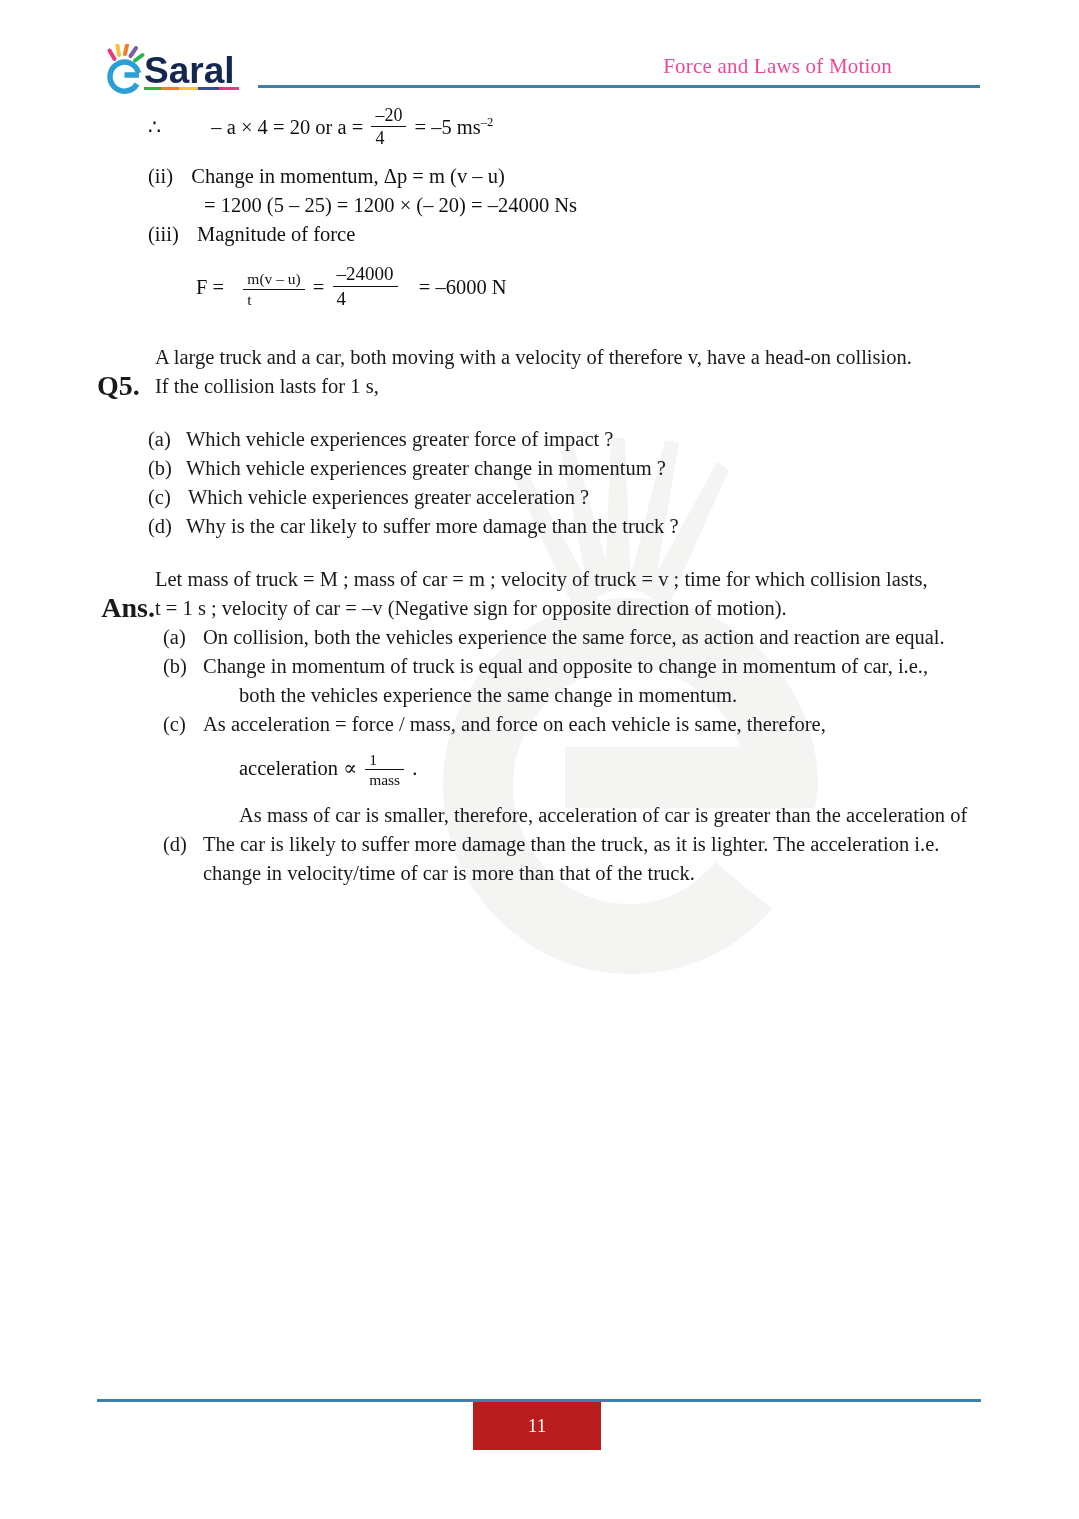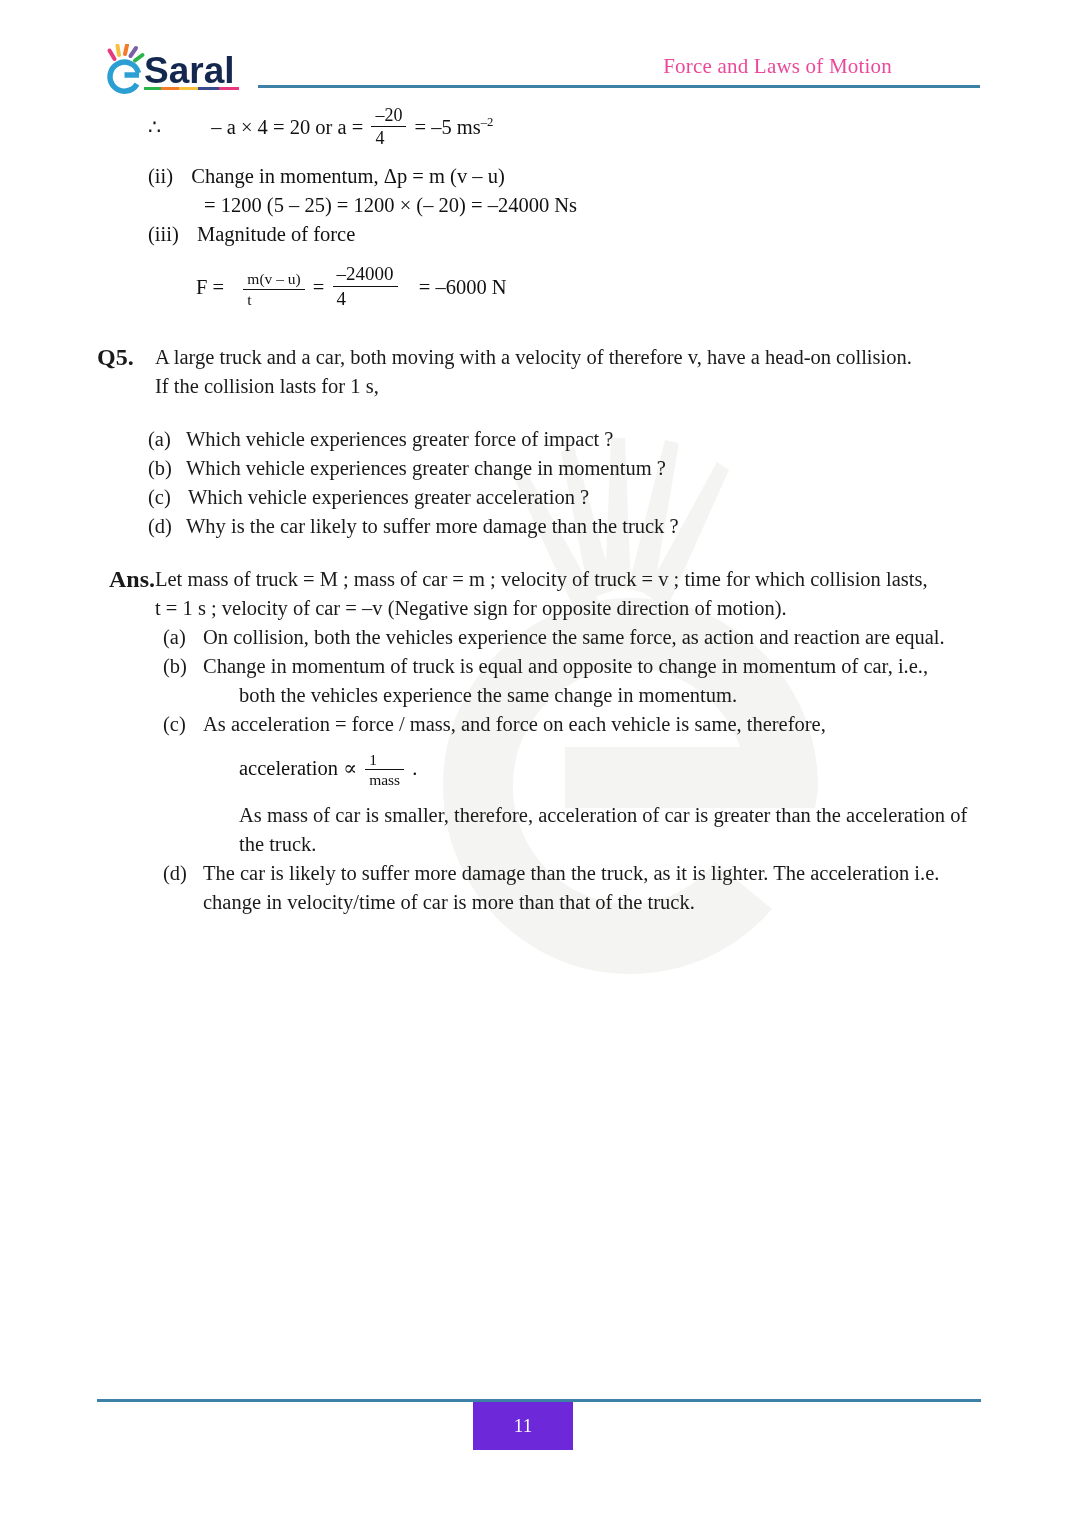--- a/index.html
+++ b/index.html
@@ -113,22 +113,23 @@
 
   sup.ms { font-size: 0.62em; vertical-align: super; }
 
   .q-row {
     display: flex;
     align-items: flex-start;
   }
   .q-label {
     font-weight: bold;
     flex: 0 0 auto;
-    font-size: 24px;
+    font-size: 28px;
     line-height: 29px;
+    margin-top: 28px;
   }
   .q-body {
     font-size: 20.5px;
     line-height: 29px;
   }
 
   .opt-row { display: flex; }
   .opt-tag {
     flex: 0 0 auto;
     width: 38px;
@@ -156,23 +157,23 @@
     left: 97px;
     top: 0;
     width: 884px;
     height: 3px;
     background: #3d82a6;
   }
   .page-num-box {
     position: absolute;
     left: 473px;
     top: 3px;
-    width: 100px;
+    width: 128px;
     height: 48px;
-    background: #6d28d9;
+    background: #b91c1c;
     color: #ffffff;
     font-size: 19px;
     display: flex;
     align-items: center;
     justify-content: center;
   }
 </style>
 </head>
 <body>
 
@@ -350,21 +351,20 @@
               <span>acceleration ∝</span>
               <span class="frac small">
                 <span class="num">1</span>
                 <span class="den">mass</span>
               </span>
               <span>.</span>
             </div>
             <div style="height:12px"></div>
 
             <div style="margin-left:36px;">As mass of car is smaller, therefore, acceleration of car is greater than the acceleration of</div>
-            <div style="margin-left:36px;">the truck.</div>
           </div>
         </div>
 
         <div class="opt-row" style="margin-left:8px;">
           <div class="opt-tag wide">(d)</div>
           <div class="opt-text">
             <div>The car is likely to suffer more damage than the truck, as it is lighter. The acceleration i.e.</div>
             <div style="">change in velocity/time of car is more than that of the truck.</div>
           </div>
         </div>

